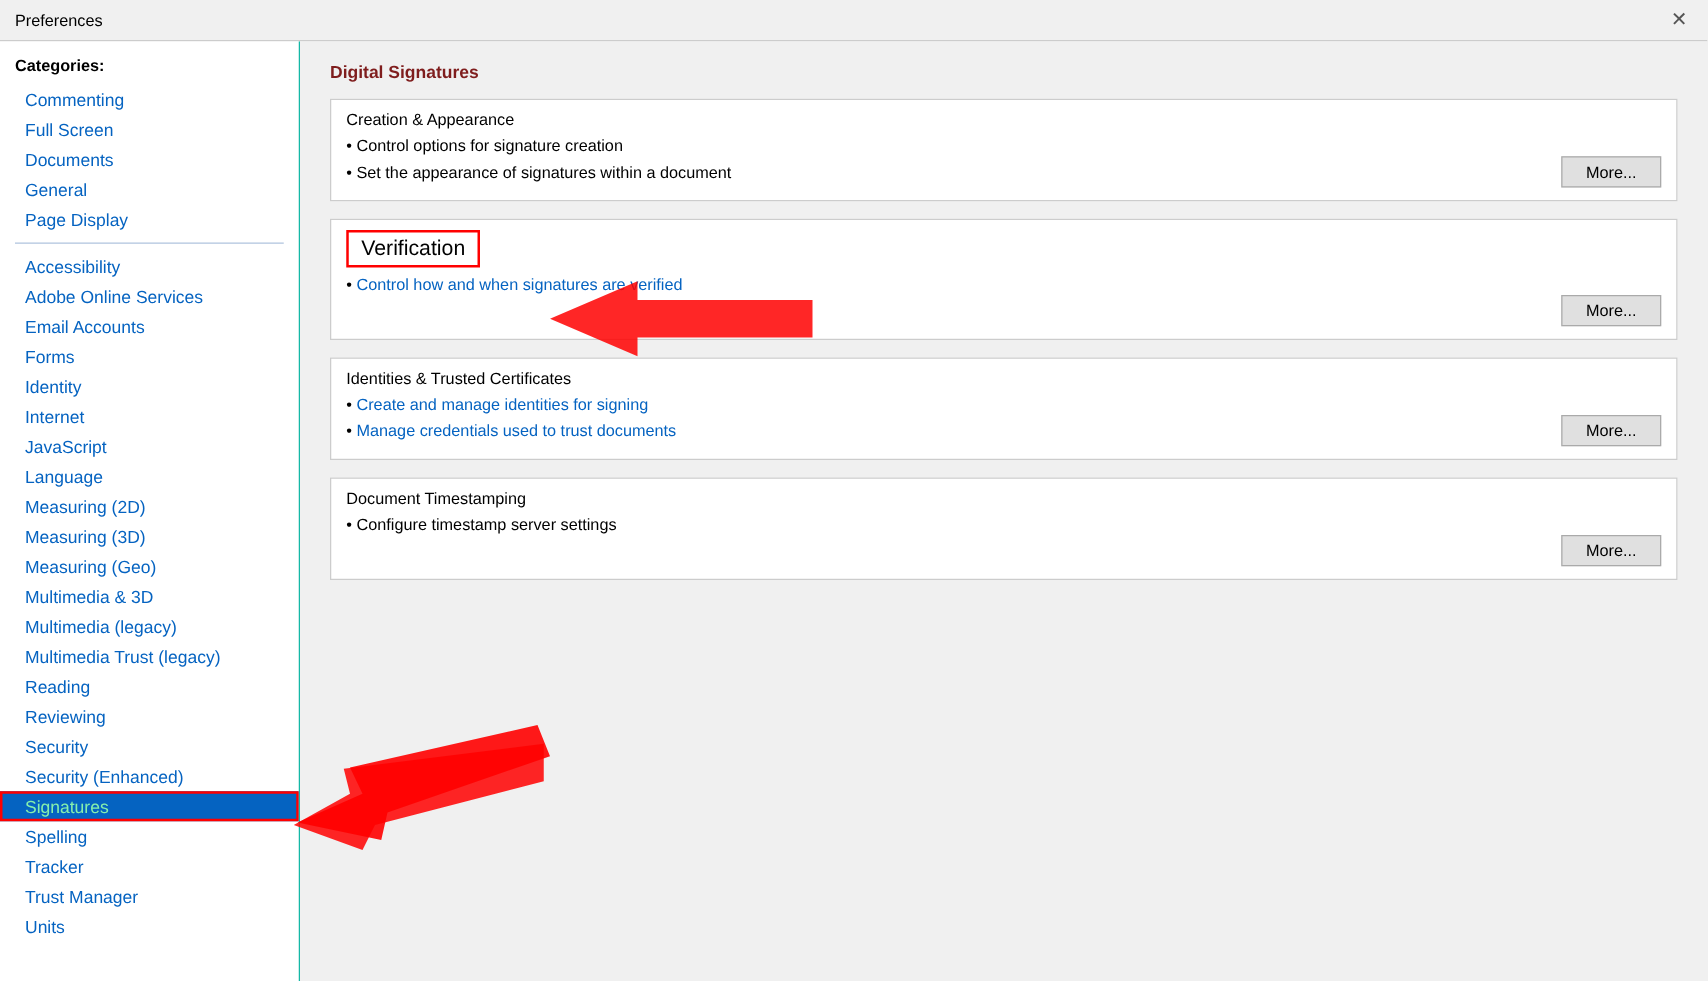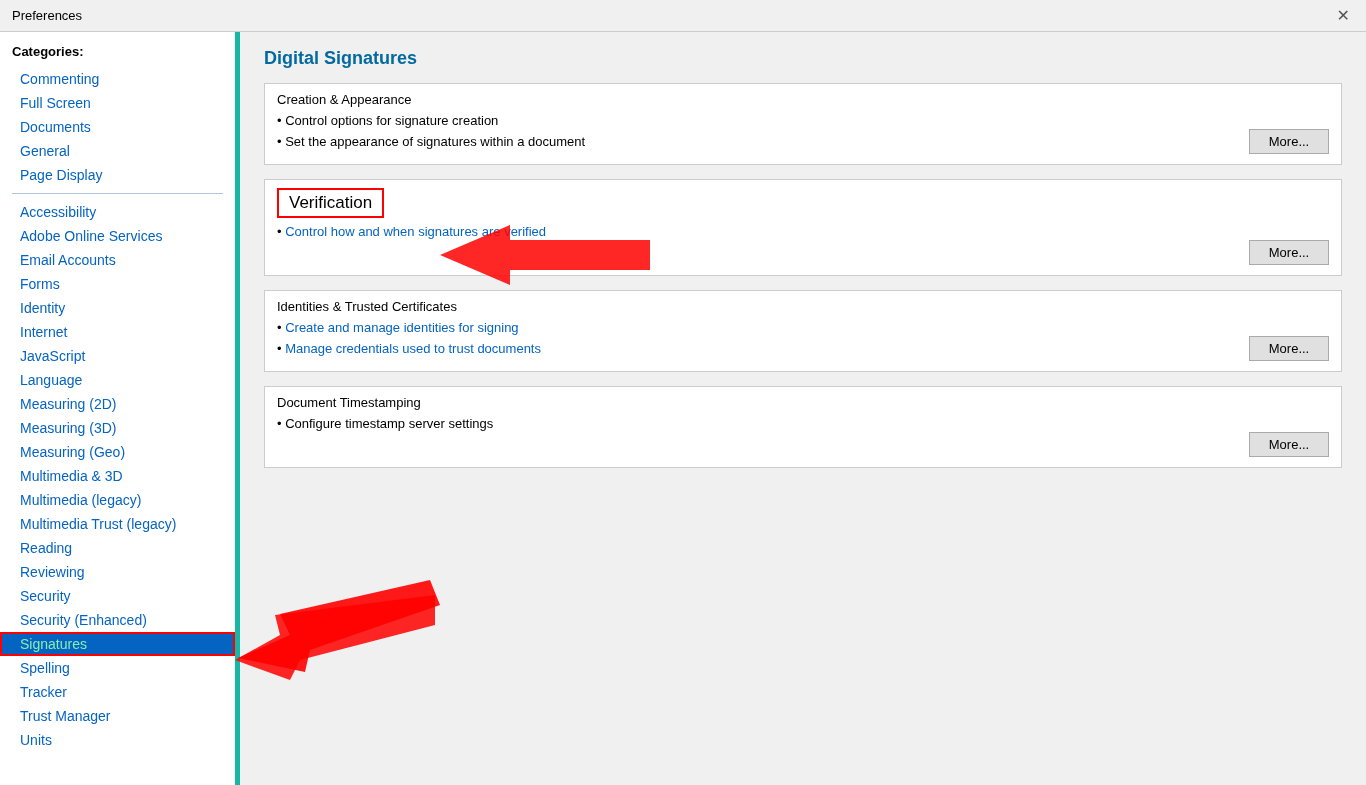--- a/index.html
+++ b/index.html
@@ -41,21 +41,21 @@
     }
     .dialog-body {
       display: flex;
       flex: 1;
       overflow: hidden;
     }
     
     .sidebar {
       width: 240px;
       background: #fff;
-      border-right: 5px solid #14b8a6;
+      border-right: 1px solid #14b8a6;
       overflow-y: auto;
       padding: 8px 0;
     }
     .sidebar-label {
       font-size: 13px;
       font-weight: bold;
       padding: 4px 12px 8px 12px;
       color: #000;
     }
     .sidebar-item {
@@ -74,22 +74,22 @@
       margin: 6px 12px;
     }
     
     .main-content {
       flex: 1;
       padding: 16px 24px;
       overflow-y: auto;
       background: #f0f0f0;
     }
     .page-title {
-      color: #0369a1;
-      font-size: 18px;
+      color: #7f1d1d;
+      font-size: 14px;
       font-weight: bold;
       margin-bottom: 14px;
     }
     .section-box {
       background: #fff;
       border: 1px solid #ccc;
       margin-bottom: 14px;
       padding: 0;
     }
     .section-text {

